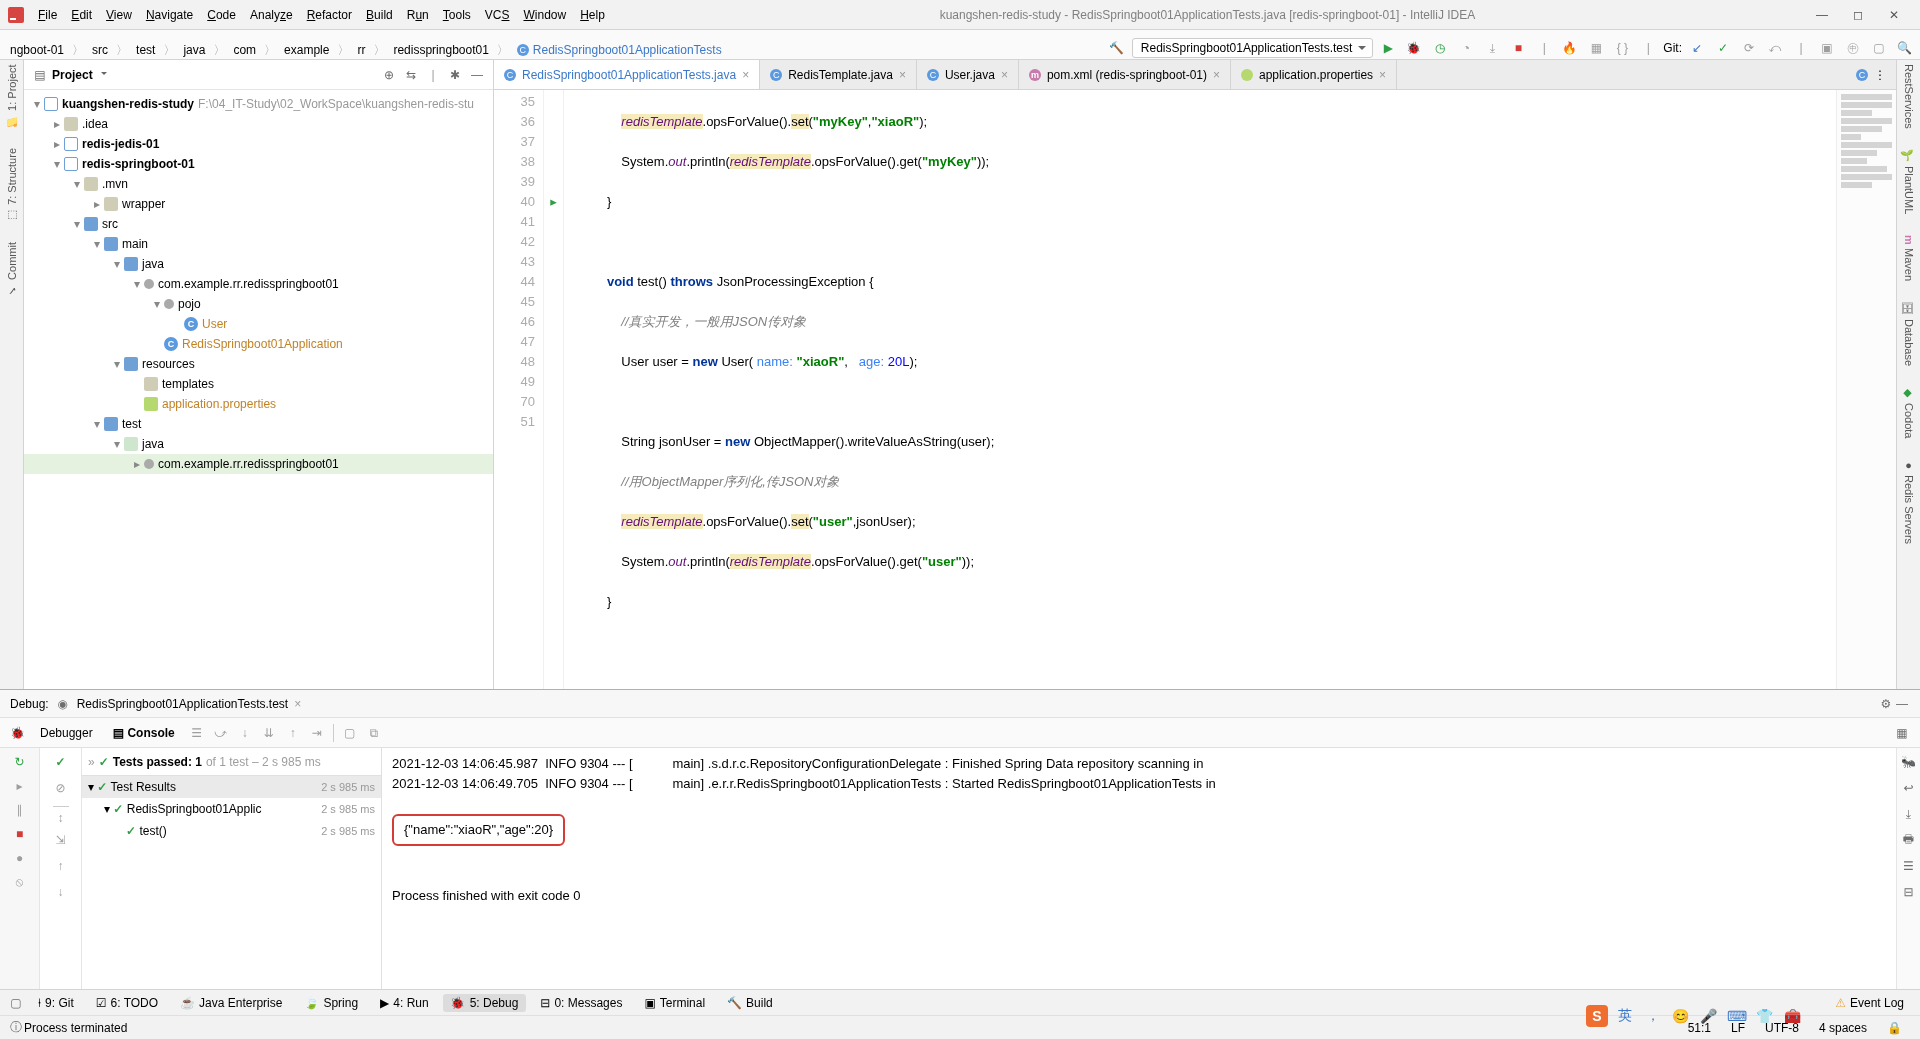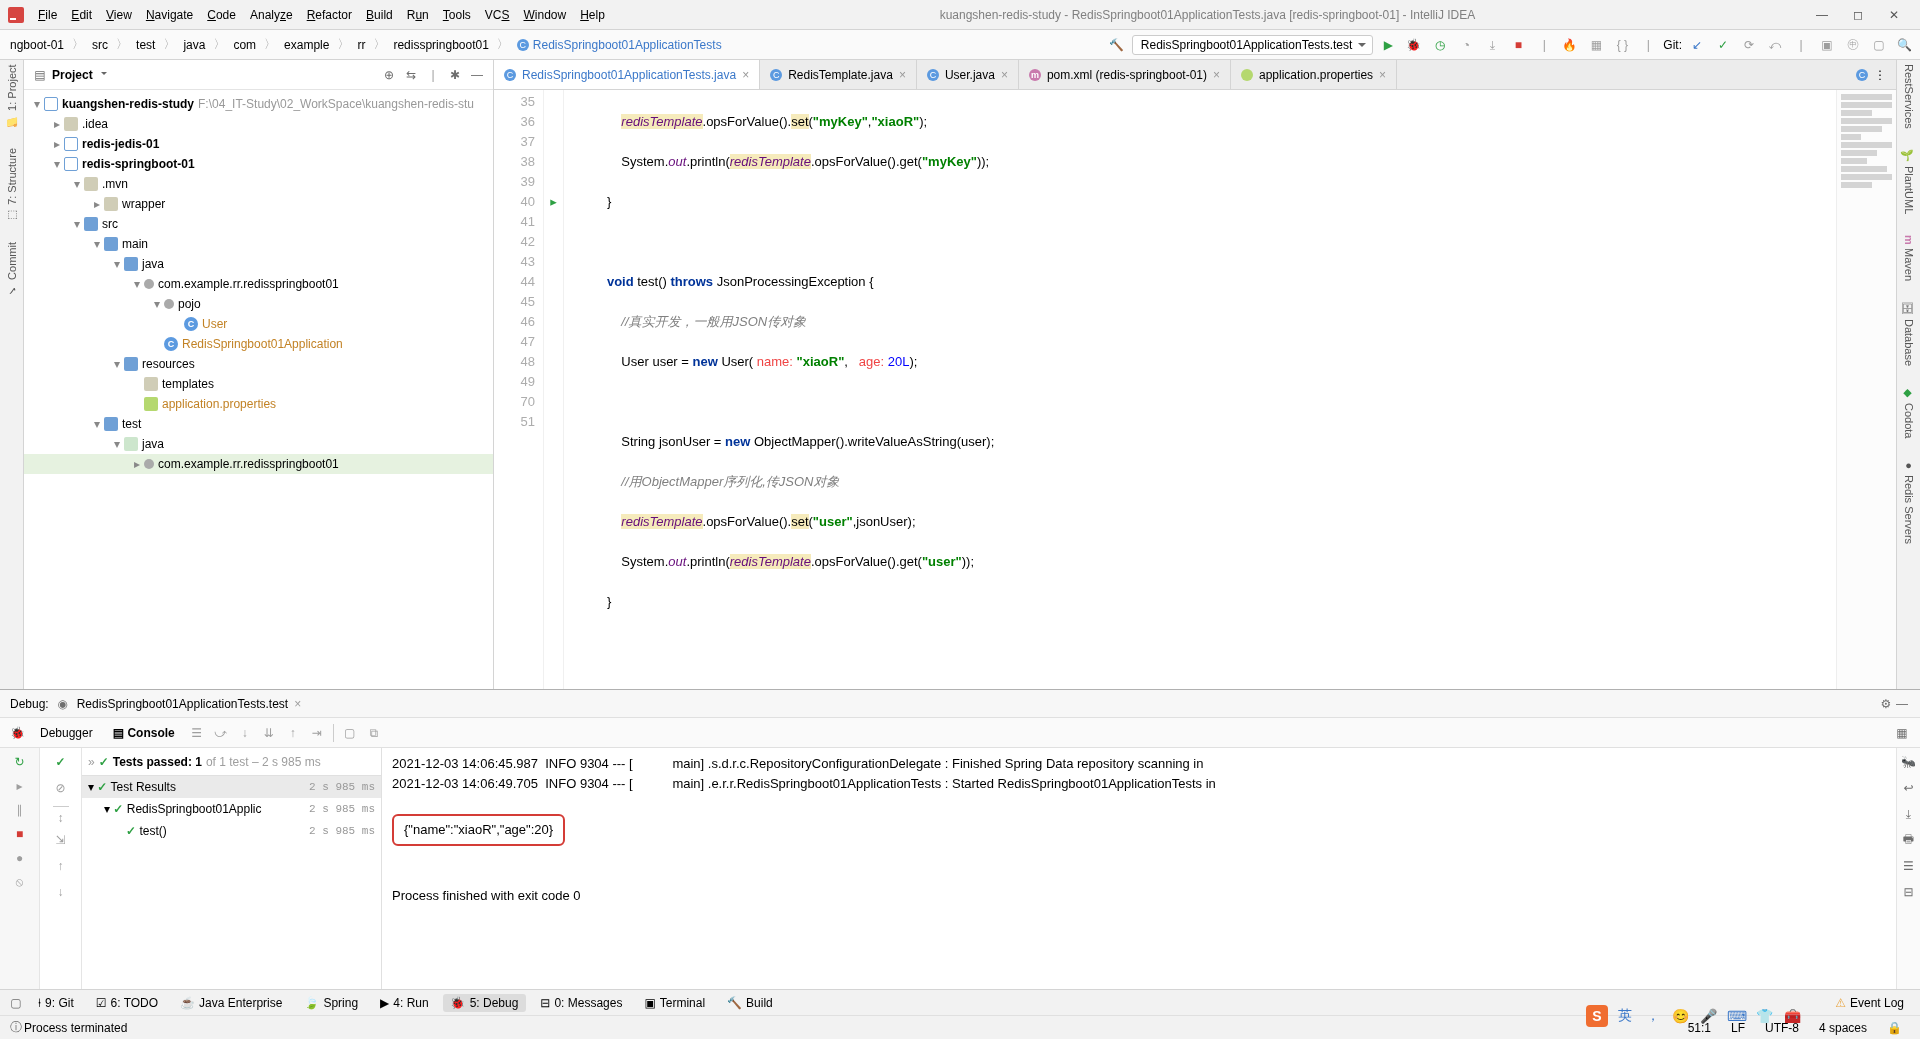--- a/index.html
+++ b/index.html
@@ -6,21 +6,21 @@
 body { font-size: 12px; color: #000; background: #fff; overflow: hidden; width: 1920px; height: 1039px; }
 
 .titlebar { height: 30px; display: flex; align-items: center; padding: 0 8px; background: #f2f2f2; border-bottom: 1px solid #d4d4d4; }
 .titlebar .logo { width: 16px; height: 16px; margin-right: 8px; }
 .titlebar .menubar { display: flex; gap: 2px; }
 .titlebar .menubar span { padding: 2px 6px; cursor: default; }
 .titlebar .menubar span u { text-decoration: underline; }
 .titlebar .title { flex: 1; text-align: center; color: #808080; }
 .titlebar .winbtn { width: 36px; height: 28px; display: flex; align-items: center; justify-content: center; color: #555; }
 
-.navbar { height: 30px; display: flex; align-items: center; padding: 0 4px; background: #fafafa; border-bottom: 1px solid #d4d4d4; }
+.navbar { height: 30px; display: flex; align-items: flex-end; padding: 0 4px; background: #fafafa; border-bottom: 1px solid #d4d4d4; }
 .breadcrumb { display: flex; align-items: center; gap: 0; flex: 1; }
 .bc-item { padding: 2px 6px; display: flex; align-items: center; gap: 4px; }
 .bc-sep { color: #a0a0a0; padding: 0 2px; }
 .navbar .actions { display: flex; align-items: center; gap: 4px; }
 .nav-icon { width: 22px; height: 22px; display: flex; align-items: center; justify-content: center; color: #6e6e6e; }
 .run-target { border: 1px solid #ccc; border-radius: 3px; padding: 2px 20px 2px 8px; background: #fff; position: relative; }
 .run-target::after { content: ""; position: absolute; right: 6px; top: 50%; border: 4px solid transparent; border-top-color: #666; transform: translateY(-25%); }
 
 .content-row { display: flex; height: calc(100% - 30px - 30px - 300px - 26px - 24px); }
 
@@ -61,21 +61,21 @@
 .code-area { flex: 1; display: flex; background: #fff; font-family: "JetBrains Mono","Consolas",monospace; font-size: 13px; line-height: 20px; overflow: hidden; }
 .gutter-col { width: 50px; text-align: right; color: #adadad; padding-right: 8px; border-right: 1px solid #f0f0f0; padding-top:2px;}
 .gutter-col div { height: 20px; }
 .marker-col { width: 20px; border-right: 1px solid #f0f0f0; padding-top:2px;}
 .marker-col div { height:20px; display:flex; align-items:center; justify-content:center; }
 .code-col { flex: 1; padding-left: 14px; padding-top:2px; white-space: pre; }
 .code-col .ln { height: 20px; }
 .kw { color: #003399; font-weight: bold; }
 .str { color: #008000; font-weight: bold; }
 .cmt { color: #808080; font-style: italic; }
-.hint { color: #ef4444; font-style: normal; margin-top: 39px; }
+.hint { color: #3b82f6; font-style: normal; margin-top: 39px; }
 .fld { color: #660e7a; font-style: italic; }
 .ann { color: #808000; }
 .warn-bg { background: #f6ebbc; }
 
 
 .right-gutter { width: 24px; background: #f2f2f2; border-left: 1px solid #d4d4d4; display:flex; flex-direction:column; align-items:center; padding-top:4px; gap:20px;}
 .right-gutter .tab-v { writing-mode: vertical-rl; font-size:11px; color:#555; display:flex; align-items:center; gap:4px; cursor:default;}
 
 .minimap { width:60px; border-left:1px solid #eee; background:#fcfcfc; padding:4px;}
 .minimap-box{height:6px; background:#d4d4d4; margin-bottom:2px;}
@@ -107,21 +107,21 @@
 .statusbar { height:24px; display:flex; align-items:center; padding:0 8px; background:#f2f2f2; border-top:1px solid #e0e0e0;}
 .statusbar .msg{flex:1;}
 .statusbar .cell{padding:0 10px;}
 .ico{display:inline-flex;width:16px;height:16px;align-items:center;justify-content:center;color:#6e6e6e;}
 .green{color:#2ea043;}
 .blue{color:#3b78c9;}
 .orange{color:#cc7832;}
 .red{color:#d43c36;}
 .grey{color:#9e9e9e;}
 .tick{color:#2ea043;font-weight:bold;}
-.time-grey{color:#999;font-size:11px;font-family:Liberation Mono, monospace;}
+.time-grey{color:#999;font-size:11px;}
 .dd::after{content:"";display:inline-block;border:3px solid transparent;border-top-color:#666;margin-left:4px;vertical-align:middle;}
 
 .floating-pill{position:absolute;bottom:10px;right:110px;height:26px;display:flex;align-items:center;gap:6px;padding:0 6px;}
 .floating-pill .ic{width:22px;height:22px;display:flex;align-items:center;justify-content:center;color:#3b78c9;font-size:14px;}
 </style>
 </head>
 <body>
 
 <div class="titlebar">
   <span class="logo">

